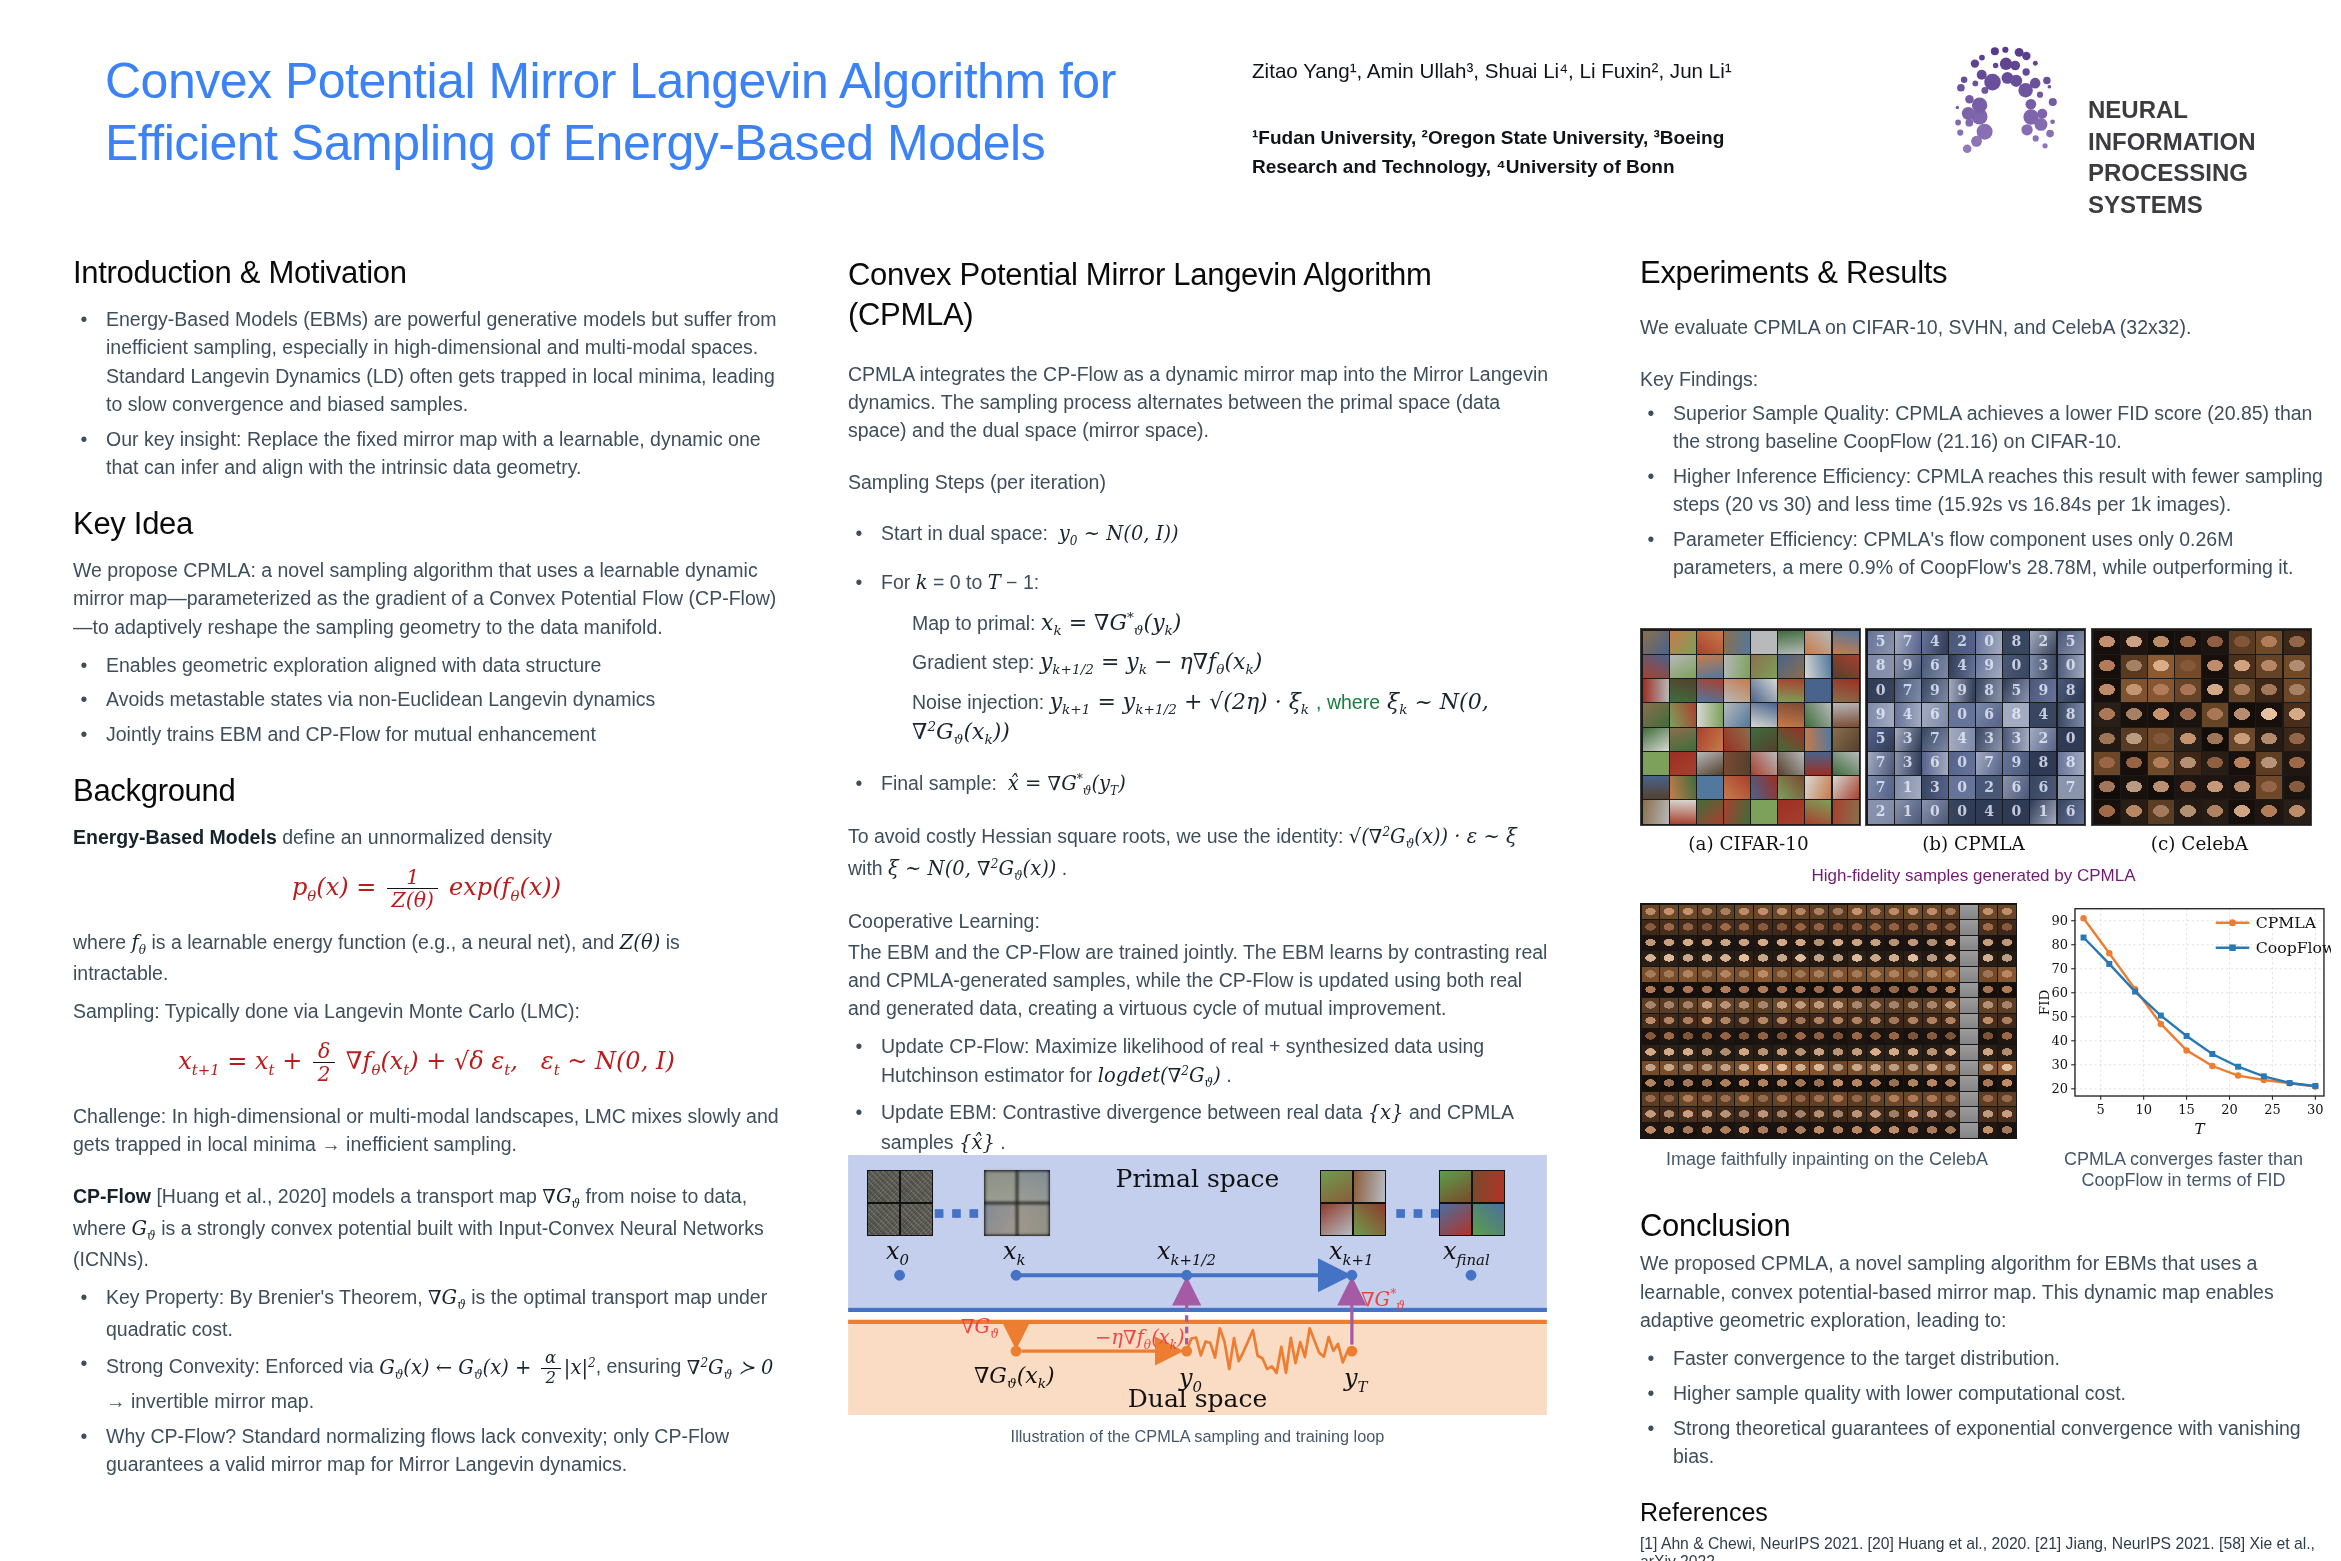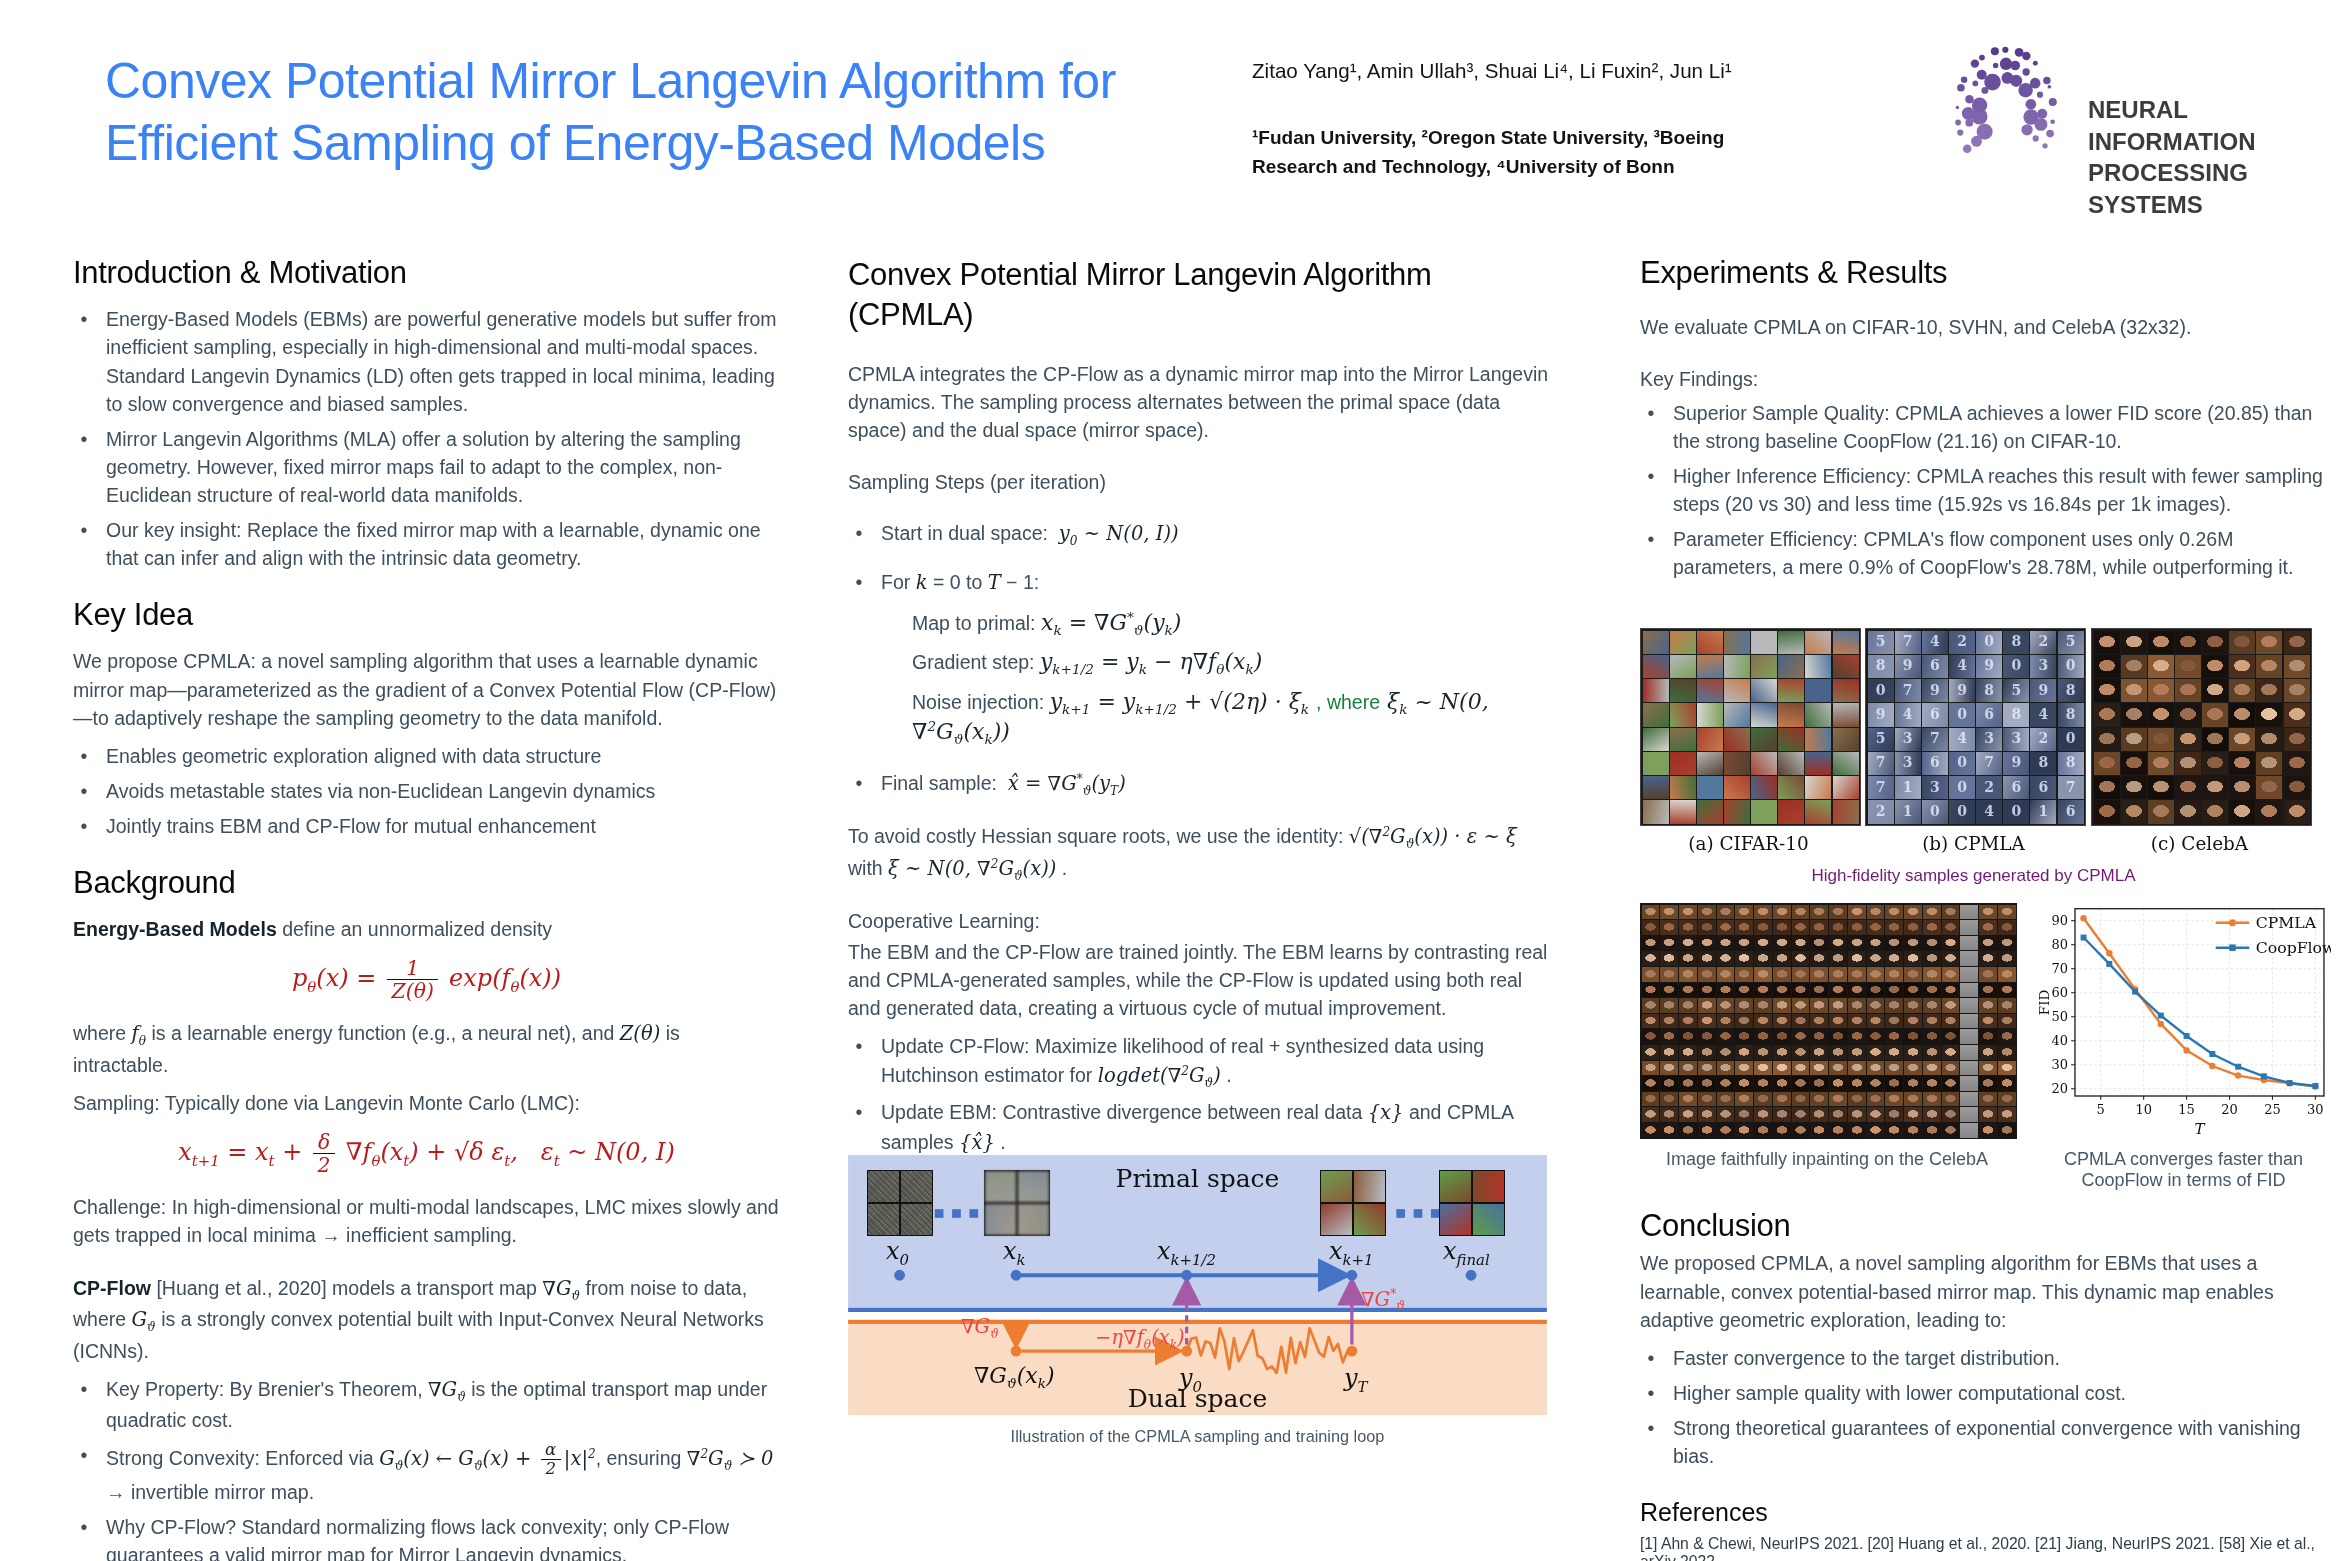--- a/index.html
+++ b/index.html
@@ -133,21 +133,20 @@
     <div class="logo-text">
       <div>NEURAL INFORMATION</div>
       <div>PROCESSING SYSTEMS</div>
     </div>
   </div>
 
   <div class="col col1">
     <div class="sec">
       <h2>Introduction &amp; Motivation</h2>
       <div class="bullet">Energy-Based Models (EBMs) are powerful generative models but suffer from inefficient sampling, especially in high-dimensional and multi-modal spaces. Standard Langevin Dynamics (LD) often gets trapped in local minima, leading to slow convergence and biased samples.</div>
-      <div class="bullet">Mirror Langevin Algorithms (MLA) offer a solution by altering the sampling geometry. However, fixed mirror maps fail to adapt to the complex, non-Euclidean structure of real-world data manifolds.</div>
       <div class="bullet">Our key insight: Replace the fixed mirror map with a learnable, dynamic one that can infer and align with the intrinsic data geometry.</div>
     </div>
     <div class="sec">
       <h2>Key Idea</h2>
       <p>We propose CPMLA: a novel sampling algorithm that uses a learnable dynamic mirror map—parameterized as the gradient of a Convex Potential Flow (CP-Flow)—to adaptively reshape the sampling geometry to the data manifold.</p>
       <div class="bullet">Enables geometric exploration aligned with data structure</div>
       <div class="bullet">Avoids metastable states via non-Euclidean Langevin dynamics</div>
       <div class="bullet">Jointly trains EBM and CP-Flow for mutual enhancement</div>
     </div>
     <div class="sec">

